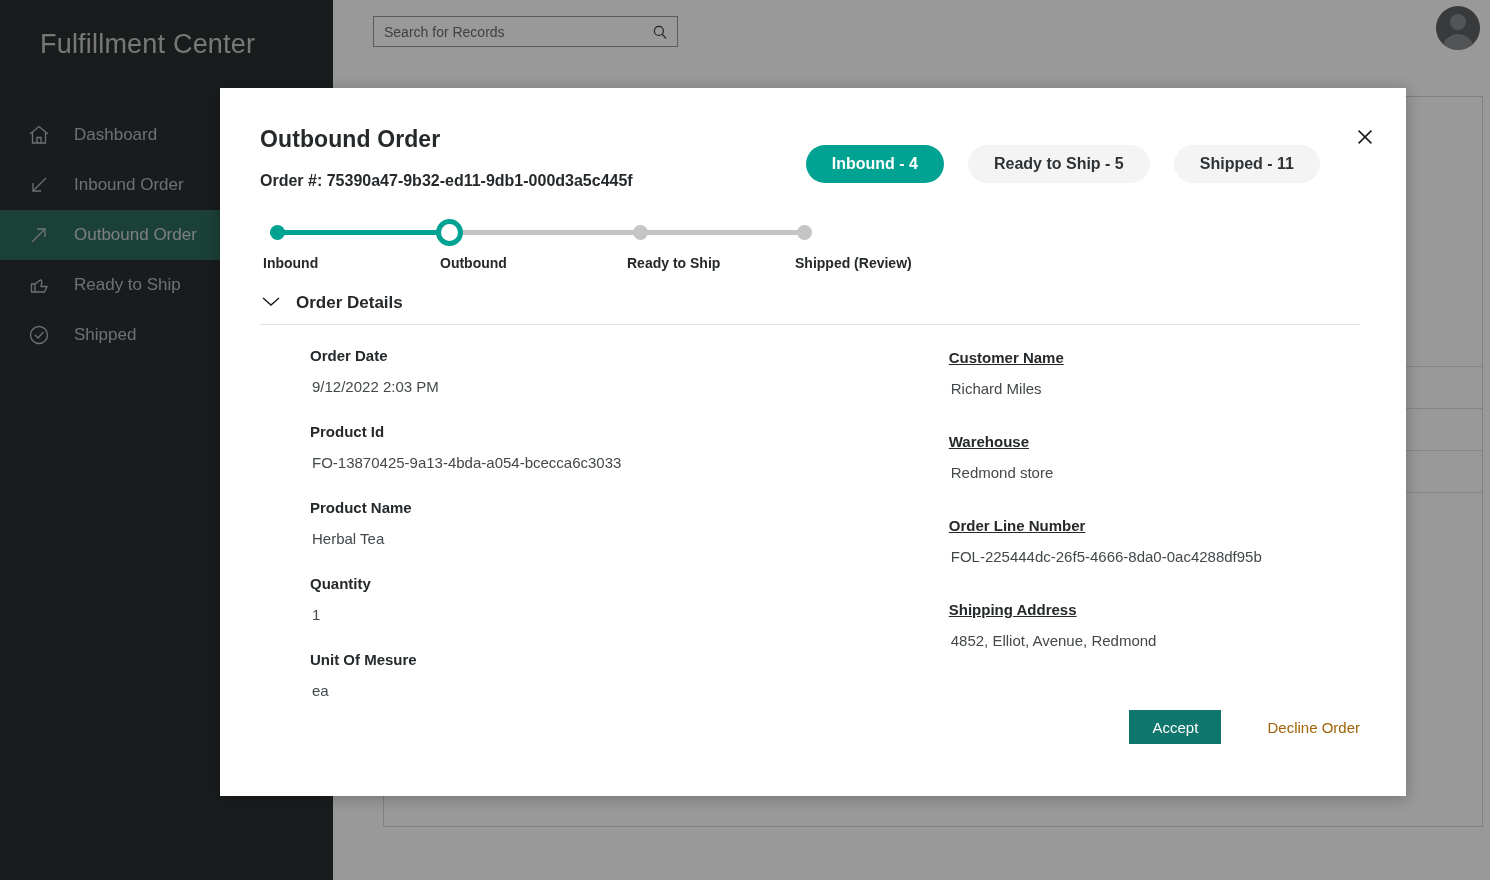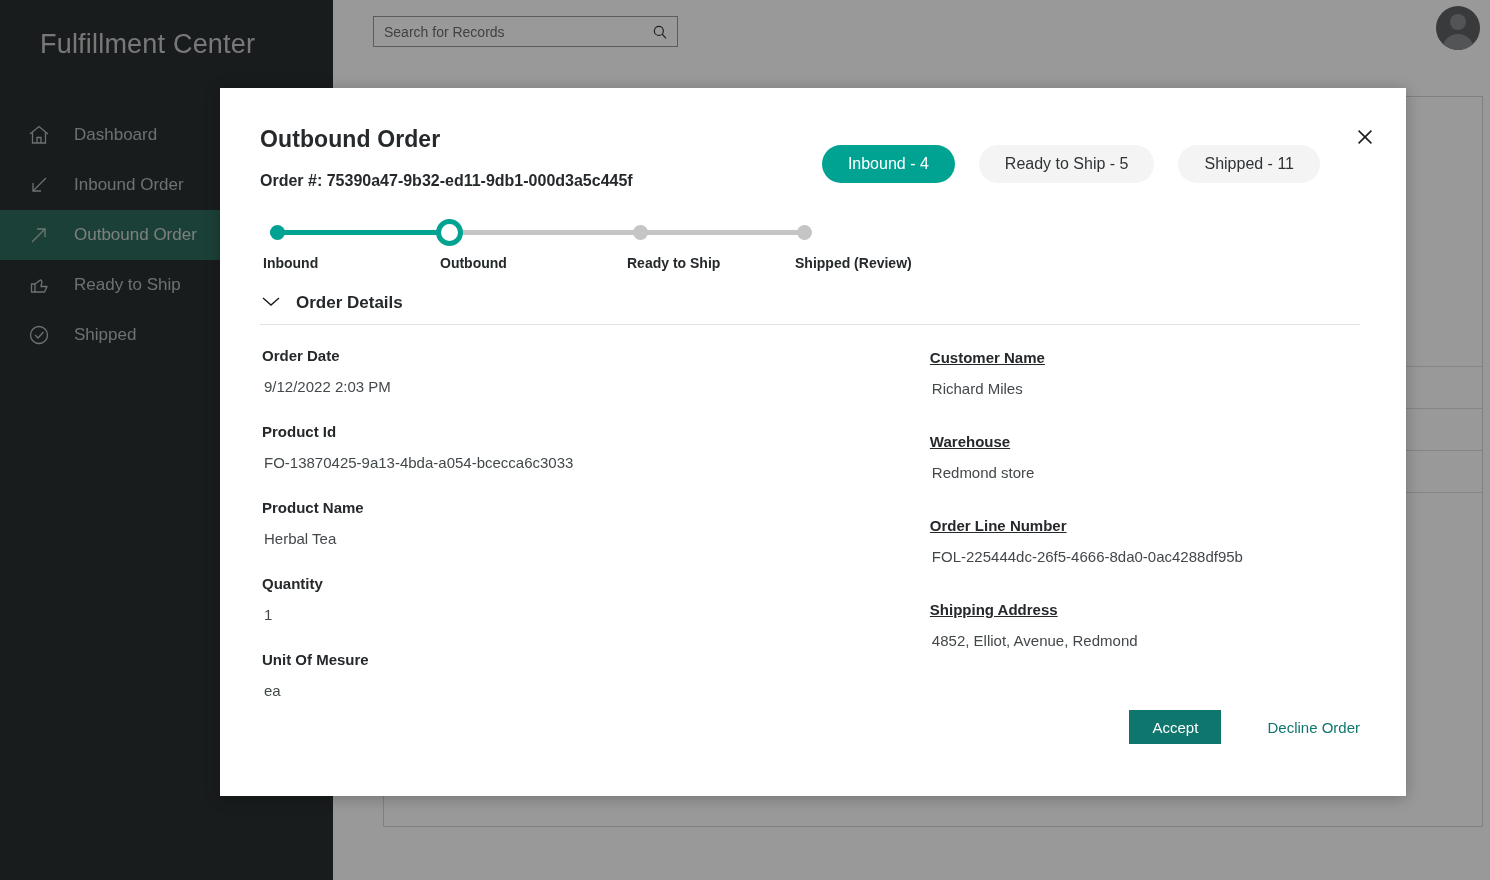--- a/index.html
+++ b/index.html
@@ -201,20 +201,21 @@
     border-radius: 19px;
     padding: 0 26px;
     display: flex;
     align-items: center;
     justify-content: center;
     font-size: 16px;
     color: #2f3336;
     background: #f4f4f4;
     cursor: pointer;
     white-space: nowrap;
+    font-weight: bold;
   }
   .tab.active {
     background: #00a391;
     color: #ffffff;
   }
 
   
   .stepper {
     position: relative;
     margin-top: 28px;
@@ -285,20 +286,21 @@
   .divider {
     margin-top: 11px;
     width: 1100px;
     height: 1px;
     background: #e2e2e2;
   }
 
   .grid {
     display: flex;
     margin-top: 14px;
+    margin-left: 48px;
   }
   .col { width: 680px; }
   .col.right { width: 440px; }
 
   .field { margin-bottom: 6px; }
   .field-label {
     font-size: 15px;
     font-weight: 700;
     color: #25292b;
     padding: 8px 0 8px 2px;
@@ -328,21 +330,21 @@
     height: 34px;
     min-width: 92px;
     padding: 0 18px;
     font-size: 15px;
     font-family: "Liberation Sans", sans-serif;
     cursor: pointer;
   }
   .btn-decline {
     background: transparent;
     border: none;
-    color: #0f766e;
+    color: #a16207;
     font-size: 15px;
     font-family: "Liberation Sans", sans-serif;
     cursor: pointer;
   }
 </style>
 </head>
 <body>
 
 <div class="app">
 

